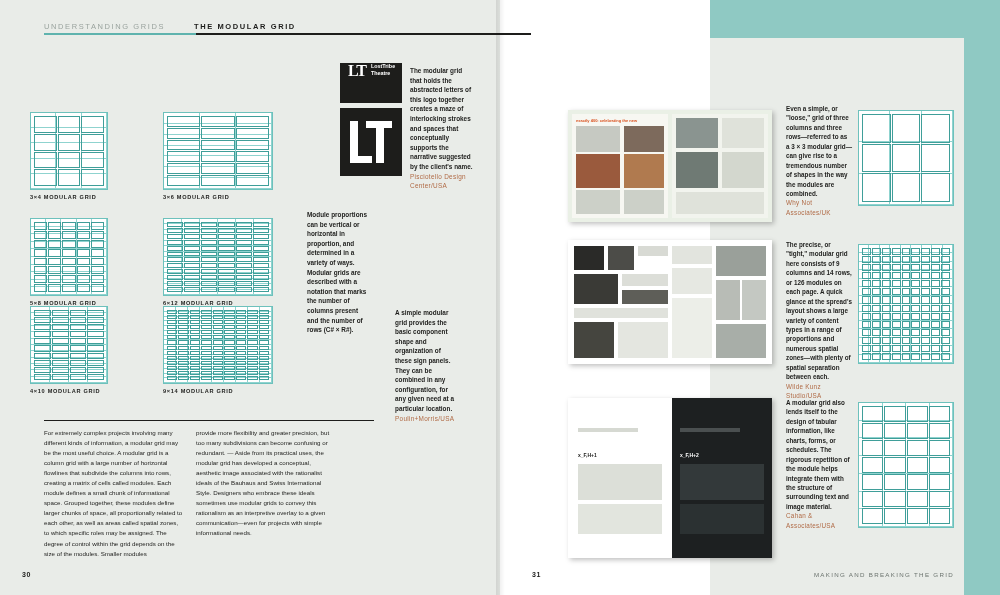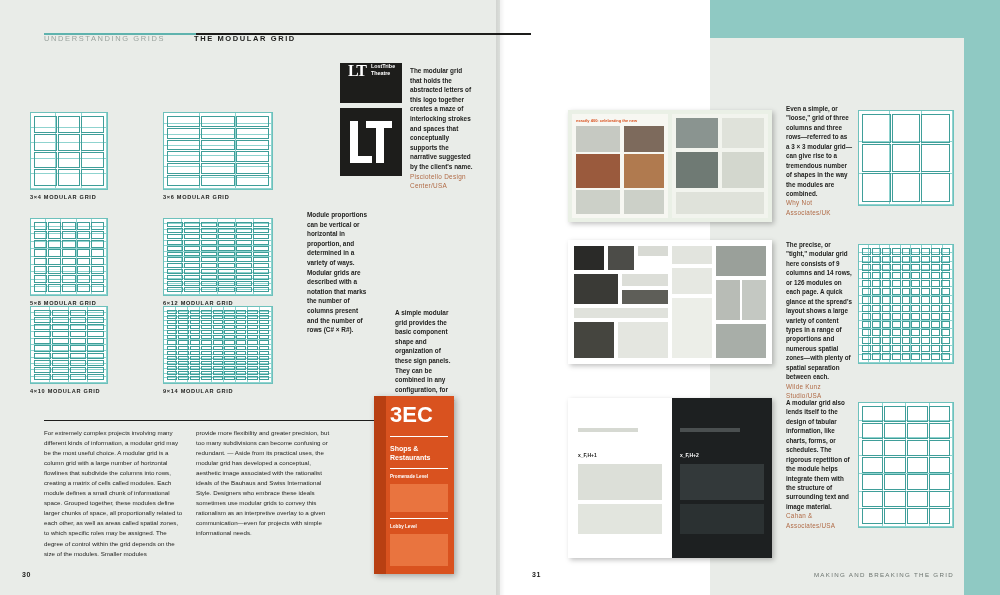--- a/index.html
+++ b/index.html
@@ -35,21 +35,21 @@
     background:#8fc9c3;
   }
   .gutter-shadow {
     position:absolute; left:496px; top:0; width:9px; height:595px;
     background:linear-gradient(to right, rgba(0,0,0,0.10), rgba(0,0,0,0.0));
   }
 
   
   .runhead {
     position:absolute; top:22px; left:44px; width:496px;
-    display:flex; align-items:flex-start;margin-top:12px;
+    display:flex; align-items:flex-start;
   }
   .runhead .sec {
     font-size:7.5px; letter-spacing:1.6px; color:#9aa39e;
     text-transform:uppercase; width:150px;
   }
   .runhead .title {
     font-size:7.5px; letter-spacing:1.6px; color:#1d1d1b; font-weight:bold;
     text-transform:uppercase;
   }
   .runhead-rule {
@@ -910,33 +910,20 @@
     <div class="glyph" style="left:10px; top:48px; width:22px; height:7px; background:#fff;"></div>
     <div class="glyph" style="left:26px; top:13px; width:26px; height:7px; background:#fff;"></div>
     <div class="glyph" style="left:36px; top:20px; width:8px; height:35px; background:#fff;"></div>
   </div>
 
   <div class="cap-block" style="left:410px; top:66px; width:63px;">
     <span>The modular grid that holds the abstracted letters of this logo together creates a maze of interlocking strokes and spaces that conceptually supports the narrative suggested by the client's name.</span>
     <div class="credit">Pisciotello Design Center/USA</div>
   </div>
 
-  <div class="panel" style="left:374px; top:396px; width:80px; height:178px; background:#d9521f; box-shadow:2px 2px 6px rgba(0,0,0,0.3);">
-    <div style="position:absolute; left:0; top:0; width:12px; height:178px; background:#b83f12;"></div>
-    <div style="position:absolute; left:16px; top:6px; font-size:22px; font-weight:bold; color:#fff; font-family:'Liberation Sans',sans-serif;">3EC</div>
-    <div style="position:absolute; left:16px; top:40px; right:6px; height:1px; background:#fff;"></div>
-    <div style="position:absolute; left:16px; top:48px; font-size:7px; font-weight:bold; color:#fff; line-height:1.35;">Shops &amp;</div>
-    <div style="position:absolute; left:16px; top:57px; font-size:7px; font-weight:bold; color:#fff; line-height:1.35;">Restaurants</div>
-    <div style="position:absolute; left:16px; top:72px; right:6px; height:1px; background:#fff;"></div>
-    <div style="position:absolute; left:16px; top:78px; font-size:4.6px; font-weight:bold; color:#fff;">Promenade Level</div>
-    <div style="position:absolute; left:16px; top:88px; right:6px; height:28px; background:#e9743f;"></div>
-    <div style="position:absolute; left:16px; top:122px; right:6px; height:1px; background:#fff;"></div>
-    <div style="position:absolute; left:16px; top:128px; font-size:4.6px; font-weight:bold; color:#fff;">Lobby Level</div>
-    <div style="position:absolute; left:16px; top:138px; right:6px; height:32px; background:#e9743f;"></div>
-  </div>
 
   <div class="panel" style="left:568px; top:110px; width:204px; height:112px; background:#eaf0e6;">
 
     <div class="mock" style="left:4px; top:4px; width:96px; height:104px; background:#f7f7f2;">
       <div style="position:absolute; left:4px; top:4px; font-size:4px; color:#d9521f; font-weight:bold;">exactly 400: celebrating the new</div>
       <div class="mock-txt" style="position:absolute; left:4px; top:12px; width:44px; height:26px; background:#c6c9c2;"></div>
       <div class="mock-img" style="position:absolute; left:52px; top:12px; width:40px; height:26px; background:#7d6a5c;"></div>
       <div class="mock-img" style="position:absolute; left:4px; top:40px; width:44px; height:34px; background:#9a5a3d;"></div>
       <div class="mock-img" style="position:absolute; left:52px; top:40px; width:40px; height:34px; background:#b07a4f;"></div>
       <div class="mock-txt" style="position:absolute; left:4px; top:76px; width:44px; height:24px; background:#ccd0c8;"></div>

